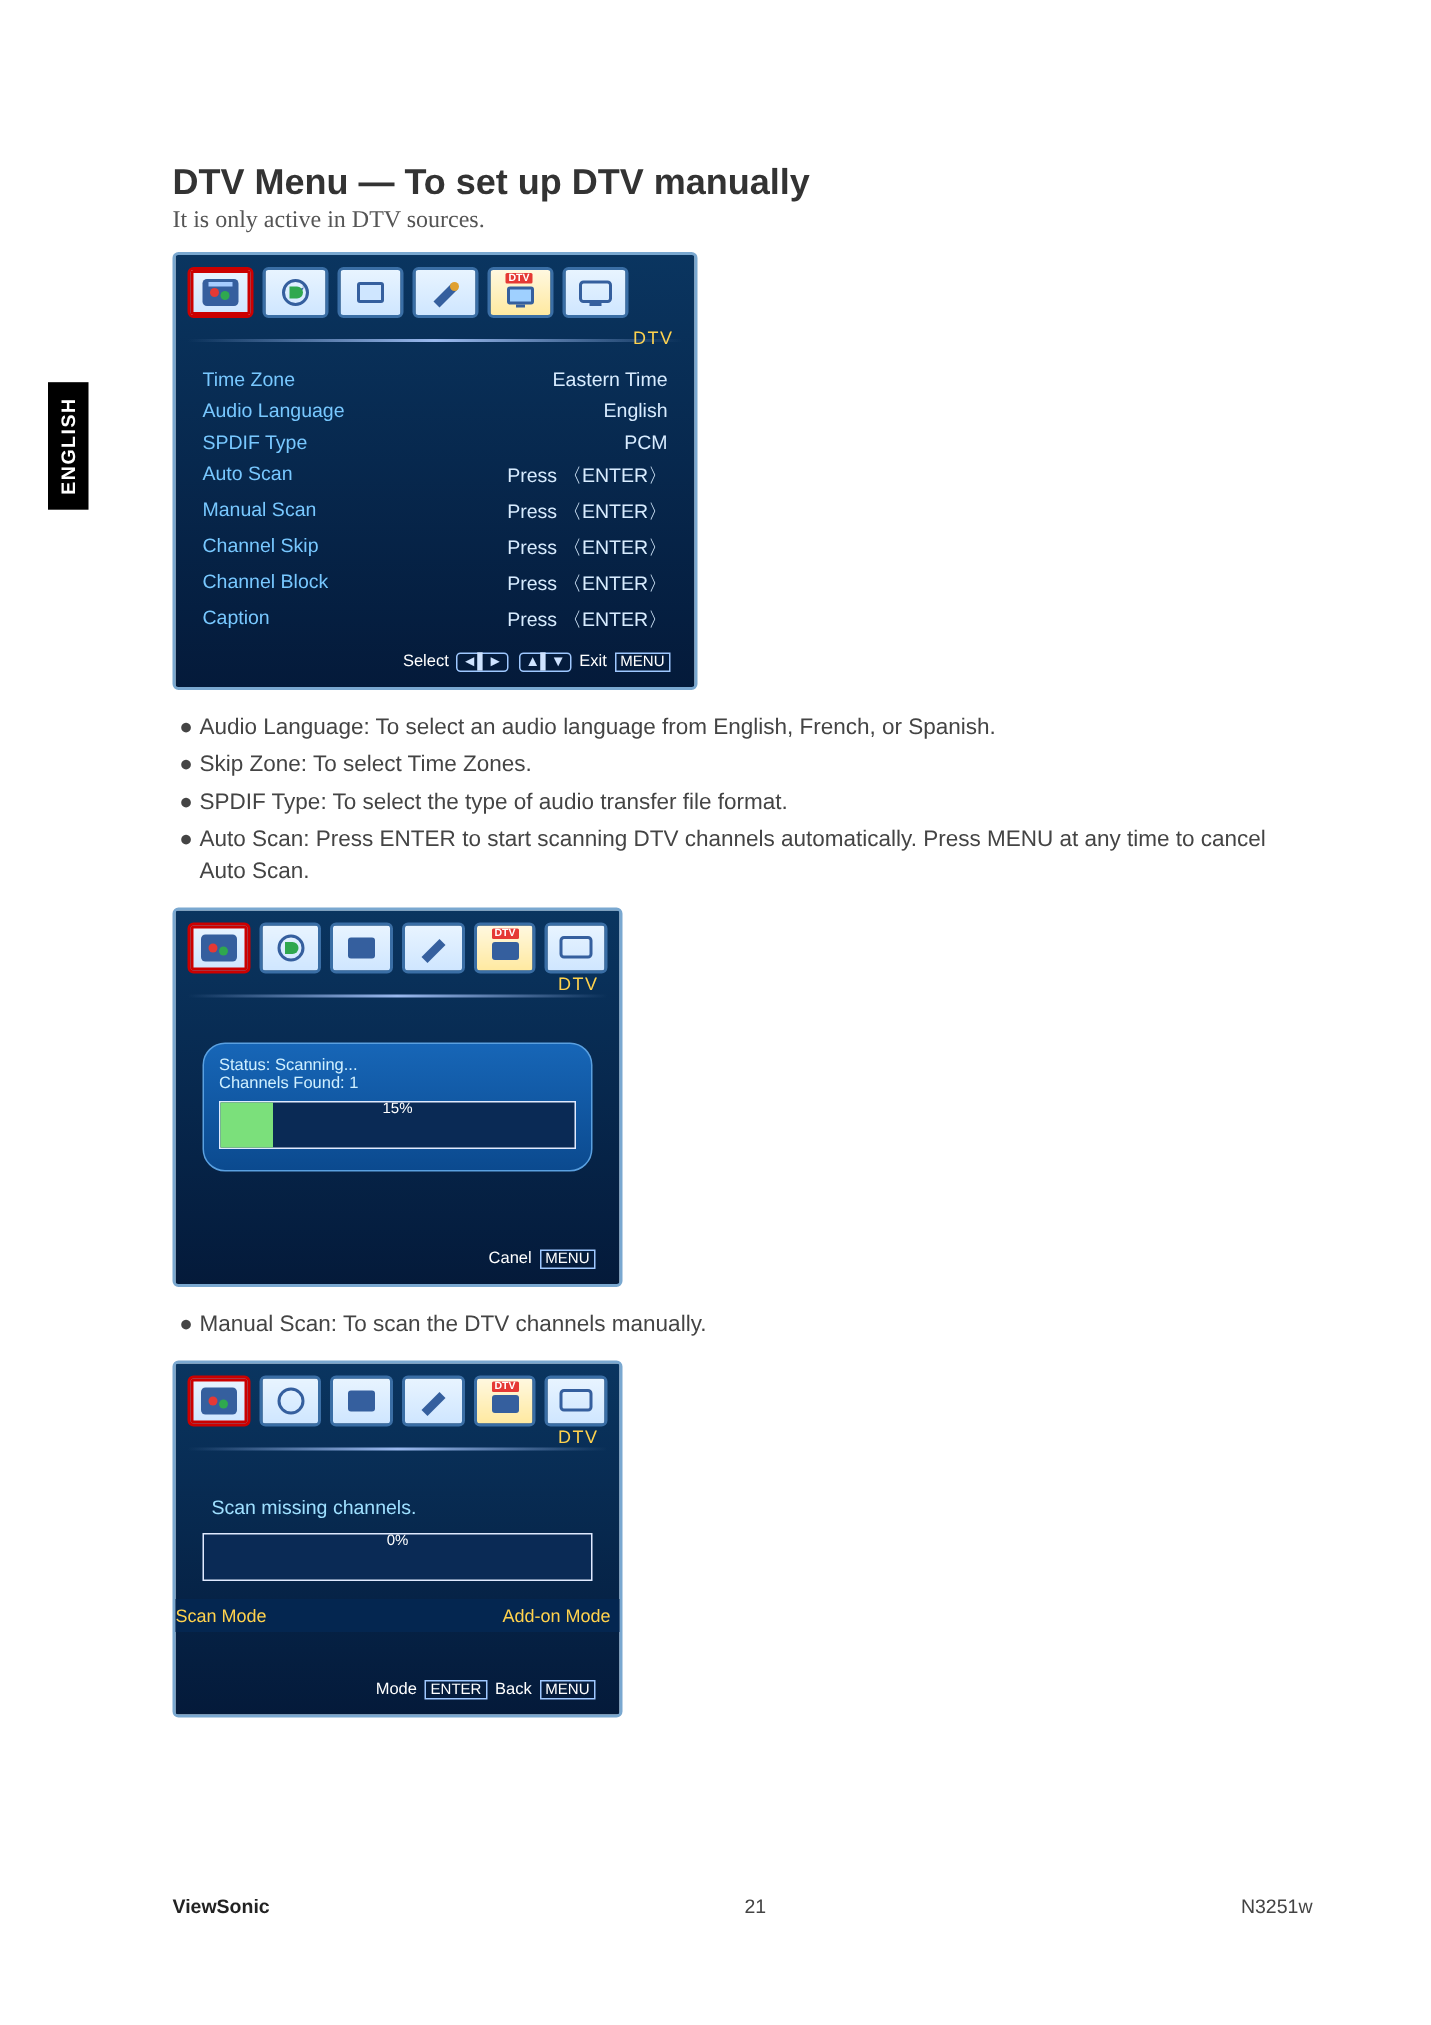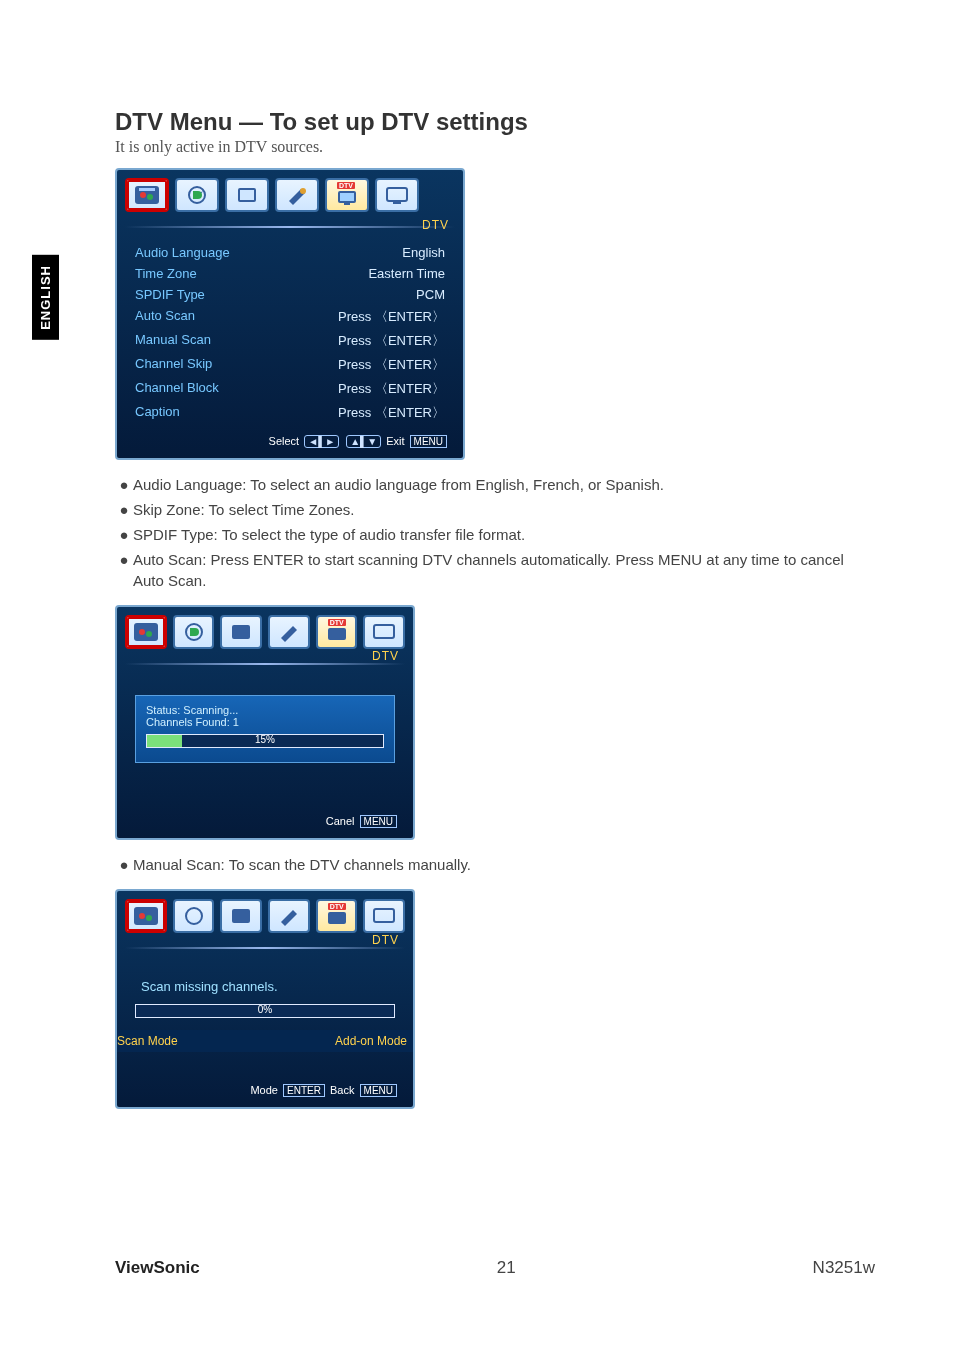--- a/index.html
+++ b/index.html
@@ -93,27 +93,27 @@
     padding: 0 3px; margin: 0 2px; font-size: 10px; color: #cfe3ff;
   }
   .osd .footer .box {
     display: inline-block; border: 1px solid #9fc8ff; padding: 0 3px; margin: 0 2px; font-size: 10px;
   }
   
   .scan-area { padding: 22px 18px 8px 18px; }
   .scan-box {
     background: linear-gradient(#1766b7, #0b4a8f);
     border: 1px solid #5aa0e0;
-    border-radius: 0;
+    border-radius: 15px;
     padding: 8px 10px 14px 10px;
     color: #d0f0ff;
     font-size: 11px;
   }
   .progress-out {
-    background: #0a2a55; border: 1px solid #e0eaff; height: 14px;
+    background: #0a2a55; border: 1px solid #e0eaff; height: 32px;
     margin-top: 6px; position: relative;
   }
   .progress-in { background: #7be07b; height: 100%; }
   .progress-label { position: absolute; left: 50%; top: -1px; transform: translateX(-50%); font-size: 10px; color: #fff; }
   .scan-mode-row {
     display: flex; justify-content: space-between;
     background: #042650; padding: 4px 0; margin: 12px -18px 0 -18px;
   }
   .scan-mode-row .l { color: #ffd24d; font-size: 12px; }
   .scan-mode-row .r { color: #ffd24d; font-size: 12px; padding-right: 6px; }
@@ -125,40 +125,40 @@
   .bullets .indent { margin-left: 18px; font-size: 15px; color: #444; line-height: 1.4; margin-bottom: 6px; }
   .bold { font-weight: normal; }
   
   .page-footer {
     position: absolute;
     left: 115px;
     bottom: 72px;
     width: 760px;
     display: flex;
     justify-content: space-between;
-    font-size: 17px;
+    font-size: 13px;
   }
   .page-footer .l { font-weight: bold; color: #222; }
   .page-footer .c { color: #444; }
   .page-footer .r { color: #444; }
   
   .ic { width: 28px; height: 24px; }
   .dtv-label {
     position: absolute; top: 2px; left: 10px;
     background: #e53935; color: #fff; font-size: 7px;
     padding: 0 2px; border-radius: 1px; font-weight: bold;
   }
 </style>
 </head>
 <body>
 
 <div class="side-tab">ENGLISH</div>
 
 <div class="content">
-  <h1>DTV Menu — To set up DTV settings</h1>
+  <h1>DTV Menu — To set up DTV manually</h1>
   <div class="subtitle">It is only active in DTV sources.</div>
 
   <div class="osd">
     <div class="tabbar">
       <div class="tab-icon sel">
         <svg class="ic" viewBox="0 0 28 24">
             <rect x="2" y="3" width="24" height="18" rx="3" fill="#355f9e"></rect>
             <circle cx="10" cy="12" r="3" fill="#e53935"></circle>
             <circle cx="17" cy="14" r="3" fill="#2fa84f"></circle>
             <rect x="6" y="5" width="16" height="3" fill="#a6ccff"></rect>
@@ -197,26 +197,26 @@
             <rect x="10" y="19" width="8" height="2" fill="#355f9e"></rect>
           </svg>
       </div>
     </div>
     <div class="title-right">DTV</div>
     <div class="divider">
         <div class="line"></div>
       </div>
     <div class="rows">
       <div class="row">
+          <span class="l">Time Zone</span>
+          <span class="r">Eastern Time</span>
+        </div>
+      <div class="row">
           <span class="l">Audio Language</span>
           <span class="r">English</span>
-        </div>
-      <div class="row">
-          <span class="l">Time Zone</span>
-          <span class="r">Eastern Time</span>
         </div>
       <div class="row">
           <span class="l">SPDIF Type</span>
           <span class="r">PCM</span>
         </div>
       <div class="row">
           <span class="l">Auto Scan</span>
           <span class="r">Press  〈ENTER〉</span>
         </div>
       <div class="row">

